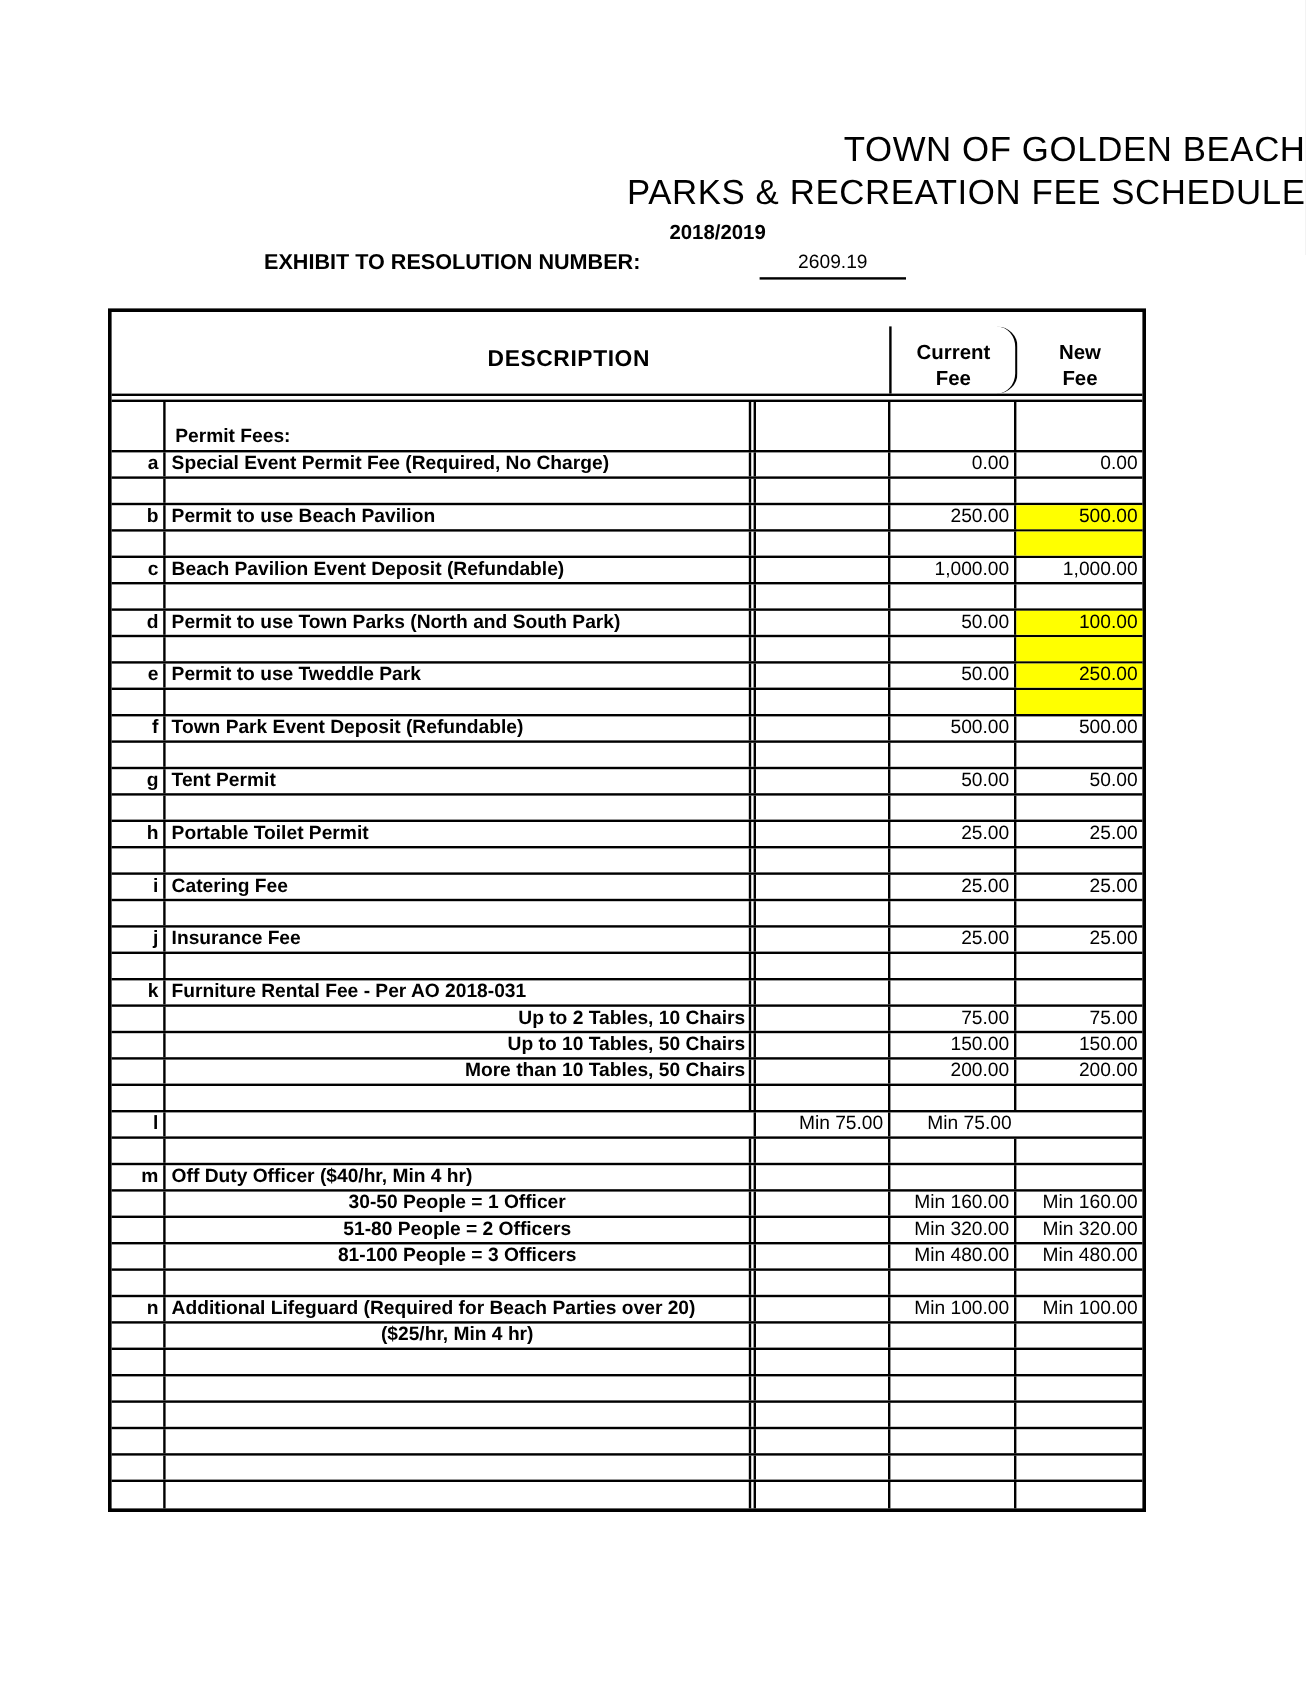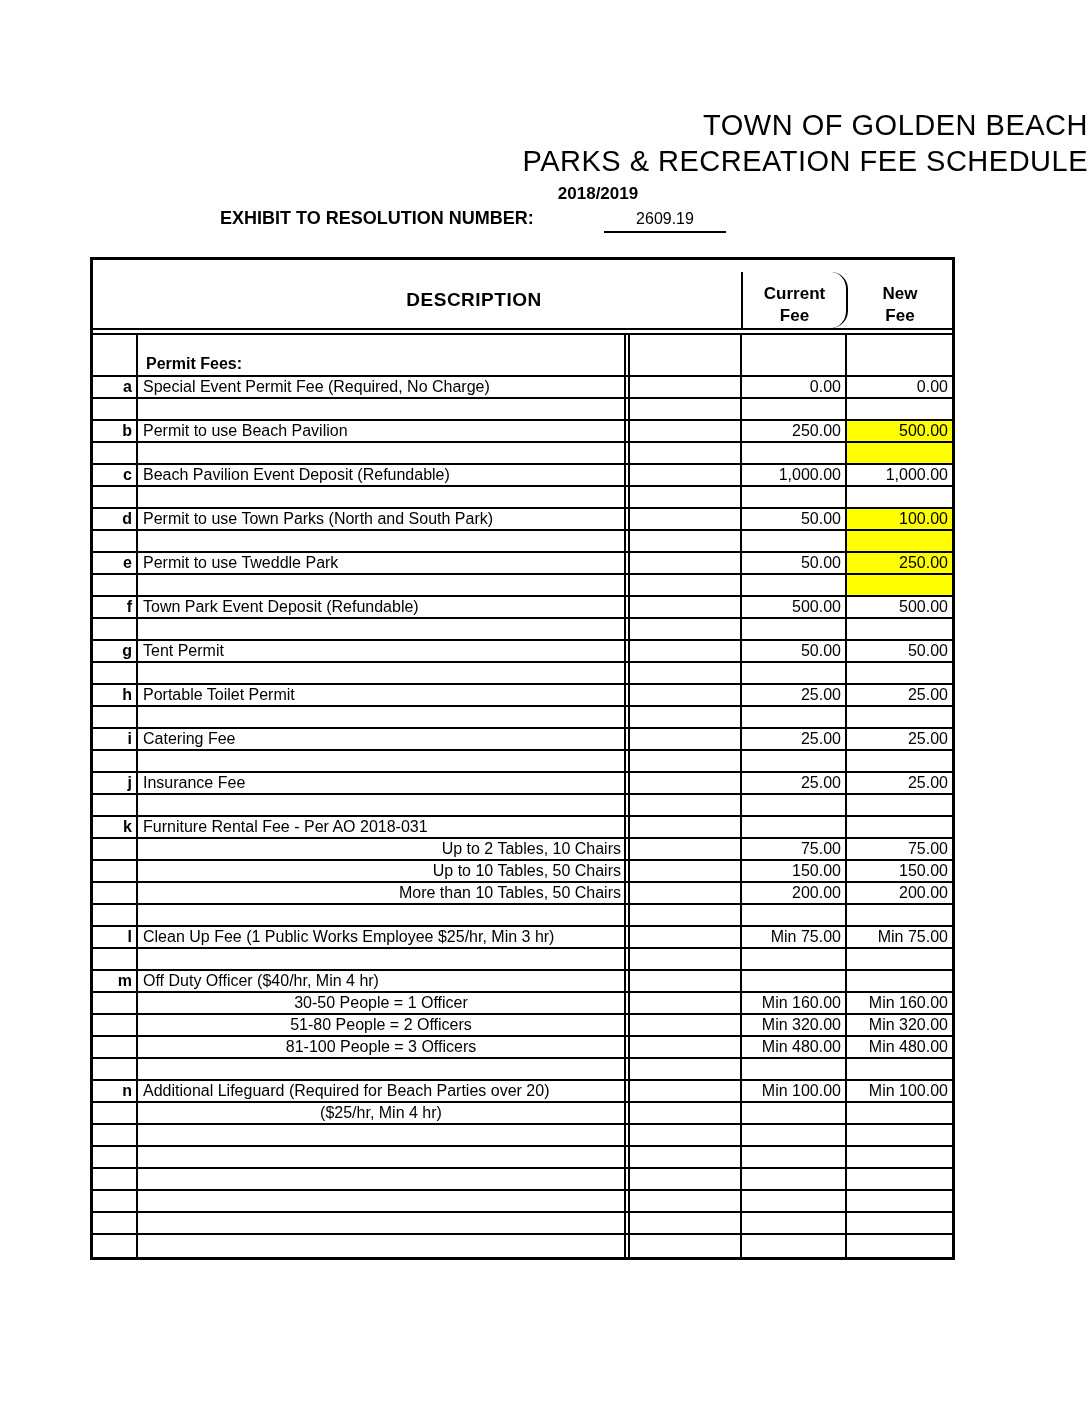--- a/index.html
+++ b/index.html
@@ -10,42 +10,42 @@
     position:relative; width:1088px; height:1408px; background:var(--page-bg);
     font-family:"Liberation Sans", sans-serif; color:var(--text-color); margin:0 auto; overflow:hidden;
   }
   .doc-title{position:absolute; left:0; width:100%; text-align:right; padding-left:18px;
     box-sizing:border-box; font-size:29px; font-weight:400; letter-spacing:0.5px; white-space:nowrap;}
   .doc-title.line1{top:109px;}
   .doc-title.line2{top:145px;}
   .period{position:absolute; top:184px; left:0; width:100%; text-align:center; padding-left:108px;
     box-sizing:border-box; font-weight:bold; font-size:17px;}
   .exhibit-label{position:absolute; top:208px; left:204px; font-weight:bold; font-size:18px; white-space:nowrap;margin-left:16px;}
-  .resolution-number{position:absolute; top:210px; left:604px; width:122px; text-align:center;
+  .resolution-number{position:absolute; top:210px; left:633px; width:122px; text-align:center;
     font-size:16px; border-bottom:2px solid var(--border-color); padding-bottom:3px;}
 
   .fee-table{position:absolute; top:257px; left:90px; width:865px;
     border:3px solid var(--border-color); box-sizing:border-box; background:var(--page-bg);}
 
   .thead{display:grid; grid-template-columns:650px 105px 1fr; height:68px;
     border-bottom:7px double var(--border-color);}
   .th{box-sizing:border-box; display:flex; align-items:center; justify-content:center; font-weight:bold;margin-top:12px;}
   .th-desc{font-size:19px; padding-left:114px; border-right:2px solid var(--border-color); letter-spacing:0.5px;}
   .th-fee{font-size:17px; white-space:pre-line; text-align:center; line-height:1.3; padding-top:10px;
     border-right:2px solid var(--border-color);border-radius:17px;}
   .th-new{border-right:none;}
 
   .trow{display:grid; grid-template-columns:45px 492px 112px 105px 1fr; height:22px;
     box-sizing:border-box; border-bottom:2px solid var(--border-color); font-size:16px;}
   .trow:last-child{border-bottom:none;}
   .trow.heading{height:42px;}
   .cell{box-sizing:border-box; display:flex; align-items:center; overflow:hidden; line-height:1;}
   .c-letter{justify-content:flex-end; font-weight:bold; padding-right:4px;
     border-right:2px solid var(--border-color);}
-  .c-desc{padding:0 5px; border-right:6px double var(--border-color); white-space:nowrap;}
+  .c-desc{padding:0 5px; border-right:6px double var(--border-color); white-space:nowrap;font-weight:bold;}
   .c-desc.align-right{justify-content:flex-end; padding-right:3px;}
   .c-desc.align-center{justify-content:center;}
   .c-gap{border-right:2px solid var(--border-color);}
   .c-cur{justify-content:flex-end; padding-right:4px; border-right:2px solid var(--border-color); white-space:nowrap;}
   .c-new{justify-content:flex-end; padding-right:4px; white-space:nowrap;}
   .c-new.hl{background:var(--highlight);}
   .trow.heading .c-desc{font-weight:bold; align-items:flex-end; padding-bottom:3px; padding-left:8px;}
 </style>
 </head>
 <body>
@@ -243,21 +243,20 @@
         </div>
         <div class="trow">
           <div class="cell c-letter"></div>
           <div class="cell c-desc"></div>
           <div class="cell c-gap"></div>
           <div class="cell c-cur"></div>
           <div class="cell c-new"></div>
         </div>
         <div class="trow">
           <div class="cell c-letter">l</div>
-          <div class="cell c-desc">Clean Up Fee (1 Public Works Employee $25/hr, Min 3 hr)</div>
           <div class="cell c-gap"></div>
           <div class="cell c-cur">Min 75.00</div>
           <div class="cell c-new">Min 75.00</div>
         </div>
         <div class="trow">
           <div class="cell c-letter"></div>
           <div class="cell c-desc"></div>
           <div class="cell c-gap"></div>
           <div class="cell c-cur"></div>
           <div class="cell c-new"></div>

